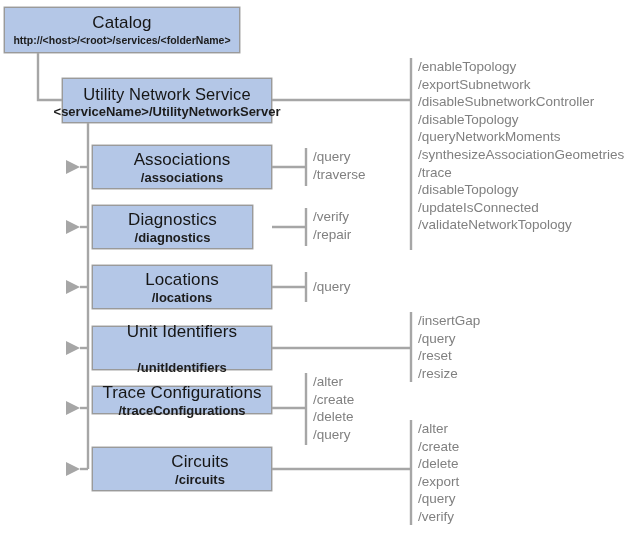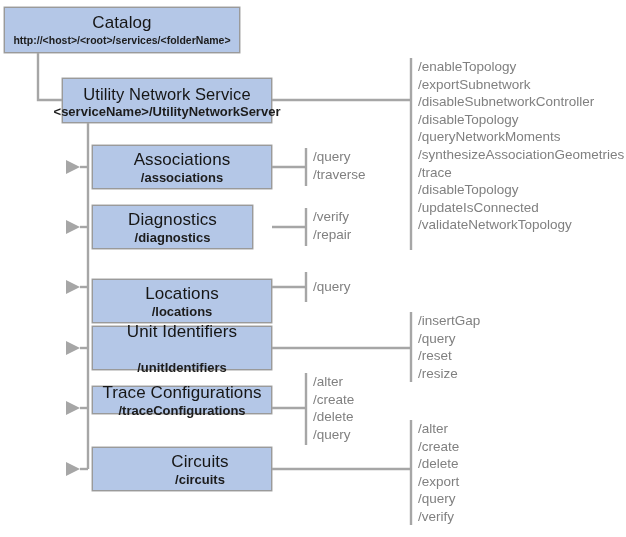--- a/index.html
+++ b/index.html
@@ -137,21 +137,21 @@
   <div class="node-box" style="left:92px; top:145px; width:180px; height:44px;">
     <div class="node-title">Associations</div>
     <div class="node-sub">/associations</div>
   </div>
 
   <div class="node-box" style="left:92px; top:205px; width:161px; height:44px;">
     <div class="node-title">Diagnostics</div>
     <div class="node-sub">/diagnostics</div>
   </div>
 
-  <div class="node-box" style="left:92px; top:279px; width:180px; height:44px;">
+  <div class="node-box" style="left:92px; top:265px; width:180px; height:44px;">
     <div class="node-title">Locations</div>
     <div class="node-sub">/locations</div>
   </div>
 
   <div class="node-box" style="left:92px; top:326px; width:180px; height:44px;gap:18px;">
     <div class="node-title">Unit Identifiers</div>
     <div class="node-sub">/unitIdentifiers</div>
   </div>
 
   <div class="node-box" style="left:92px; top:386px; width:180px; height:28px;">

